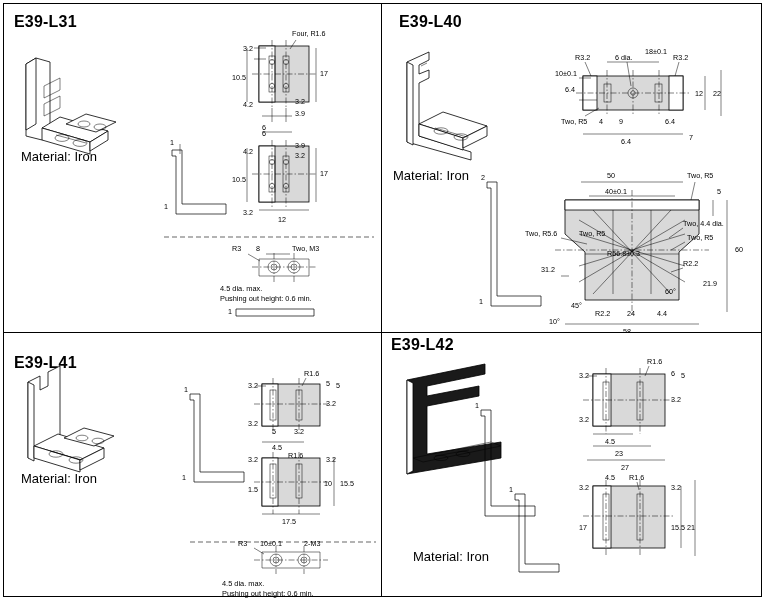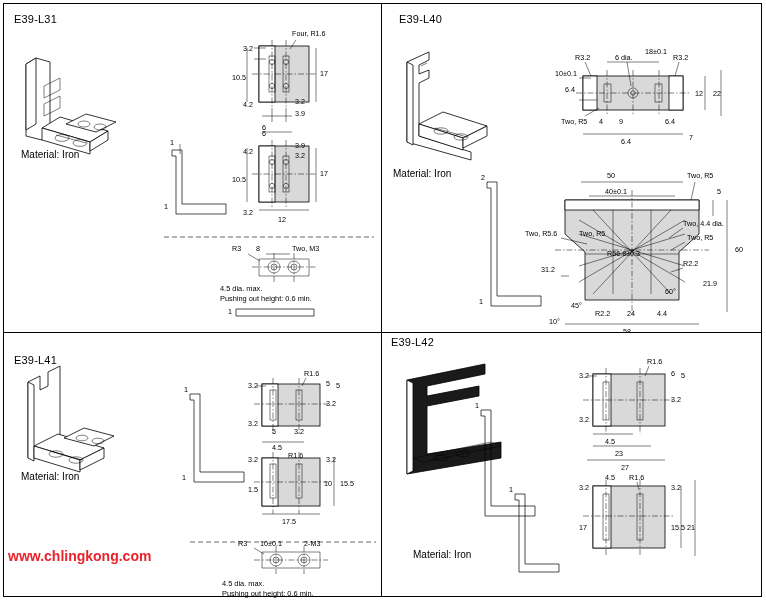--- a/index.html
+++ b/index.html
@@ -17,27 +17,27 @@
   .frame{position:absolute;left:3px;top:3px;width:759px;height:594px;border:1px solid #000;box-sizing:border-box;}
   .vline{position:absolute;left:381px;top:3px;width:1px;height:594px;background:#000;}
   .hline{position:absolute;left:3px;top:332px;width:759px;height:1px;background:#000;}
 
   .quad{position:absolute;box-sizing:border-box;}
   .q-tl{left:4px;top:4px;width:377px;height:328px;}
   .q-tr{left:383px;top:4px;width:378px;height:328px;}
   .q-bl{left:4px;top:334px;width:377px;height:262px;margin-top:12px;}
   .q-br{left:383px;top:334px;width:378px;height:262px;}
 
-  .title{position:absolute;font-size:11px;font-weight:normal;letter-spacing:.2px;}
+  .title{position:absolute;font-size:16px;font-weight:bold;letter-spacing:.2px;}
   .q-tl .title{left:10px;top:9px;}
   .q-tr .title{left:16px;top:9px;}
   .q-bl .title{left:10px;top:8px;}
   .q-br .title{left:8px;top:2px;}
 
-  .material{position:absolute;font-size:10px;}
+  .material{position:absolute;font-size:13px;}
   .q-tl .material{left:17px;top:145px;}
   .q-tr .material{left:10px;top:164px;}
   .q-bl .material{left:17px;top:125px;}
   .q-br .material{left:30px;top:215px;}
 
   .svgwrap{position:absolute;left:0;top:0;width:100%;height:100%;}
   svg{display:block;}
   text{font-family:"Liberation Sans", sans-serif;font-size:7.2px;fill:#000;}
   .note{font-size:7.4px;}
 
@@ -437,14 +437,13 @@
         </g>
 
         <g>
           <path class="ln" d="M132,160 L142,160 L142,230 L176,230 L176,238 L136,238 L136,166 L132,166 Z"></path>
           <text x="126" y="158">1</text>
         </g>
       </svg>
     </div>
   </div>
 
-  <div class="wm">www.chlingkong.com</div>
 </div>
 
 </body></html>

